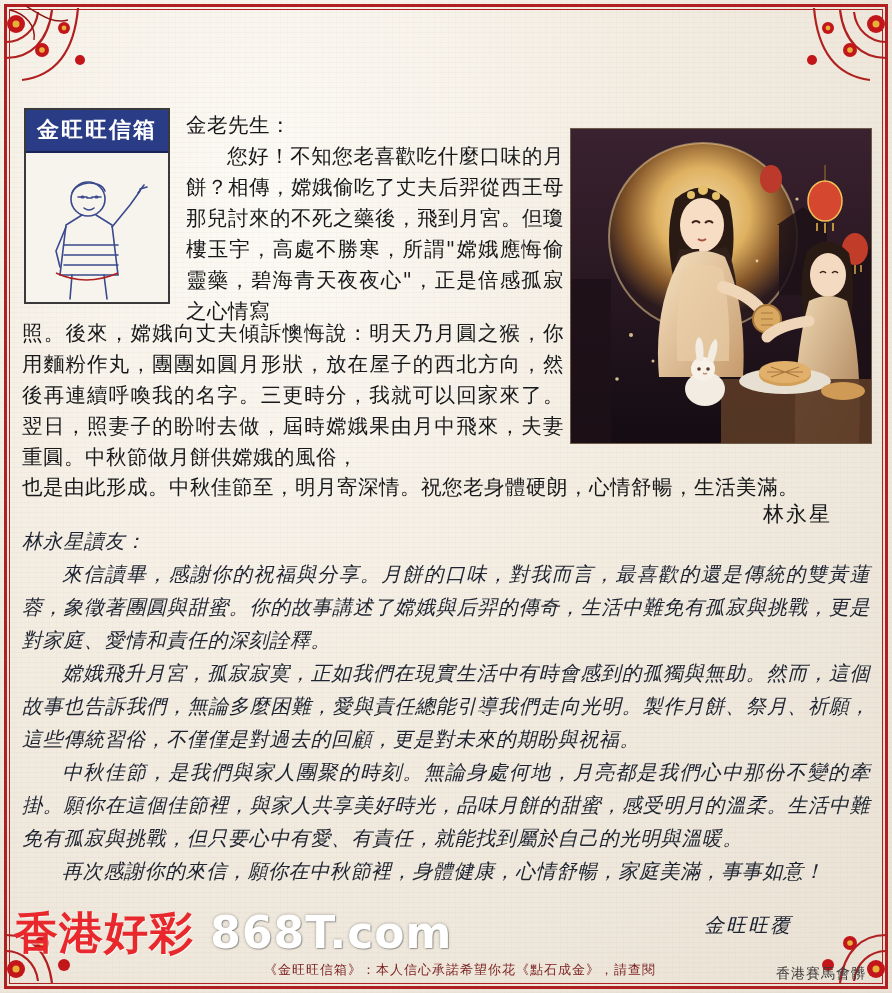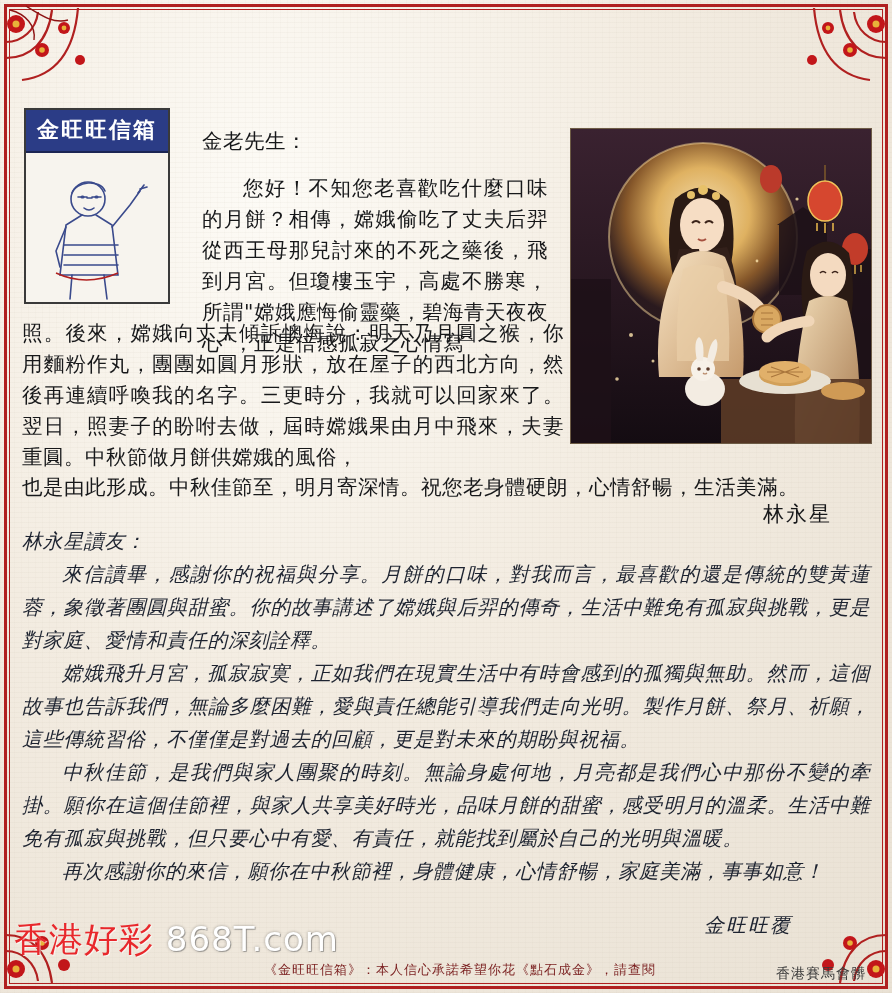--- a/index.html
+++ b/index.html
@@ -107,21 +107,21 @@
     top: 110px;
     width: 378px;
     font-family: "DejaVu Serif", serif;
     font-size: 20.5px;
     line-height: 31px;
     color: #17181a;
     letter-spacing: 0.5px;
     text-align: justify;
   }
   .letter-body .salutation { text-indent: 0; }
-  .letter-body p { margin: 16px; }
+  .letter-body p { margin: 0; }
   .indent2 { text-indent: 2em; }
 
   .photo {
     position: absolute;
     left: 570px;
     top: 128px;
     width: 300px;
     height: 314px;
     border: 1px solid #6d5b45;
     overflow: hidden;
@@ -209,22 +209,22 @@
     font-size: 14px;
     color: #3a3a3a;
     letter-spacing: 1px;
   }
 
   .watermark {
     position: absolute;
     left: 14px;
     bottom: 30px;
     font-family: "DejaVu Sans", sans-serif;
-    font-weight: normal;
-    font-size: 34px;
+    font-weight: bold;
+    font-size: 44px;
     letter-spacing: 1px;
     white-space: nowrap;
     pointer-events: none;
   }
   .wm-red {
     color: #e8282c;
     text-shadow: 1px 1px 0 rgba(255,255,255,0.65);
   }
   .wm-white {
     color: #ffffff;

